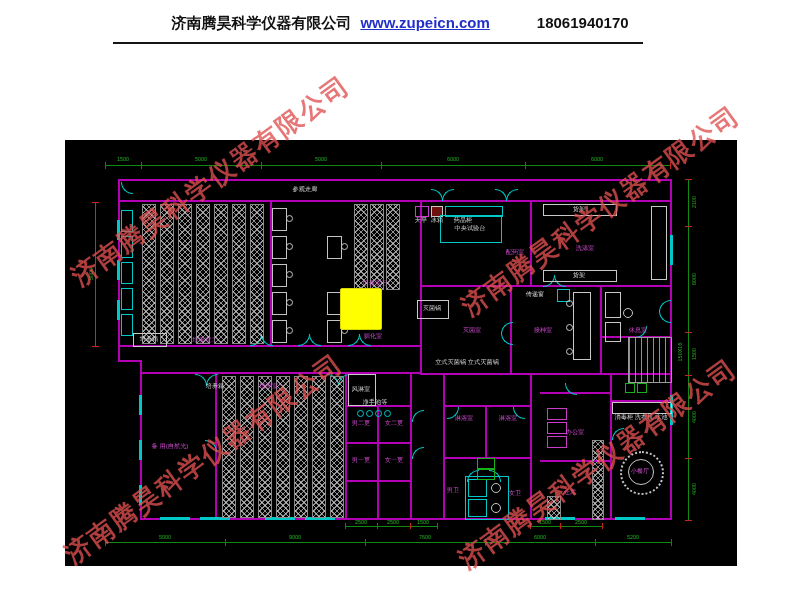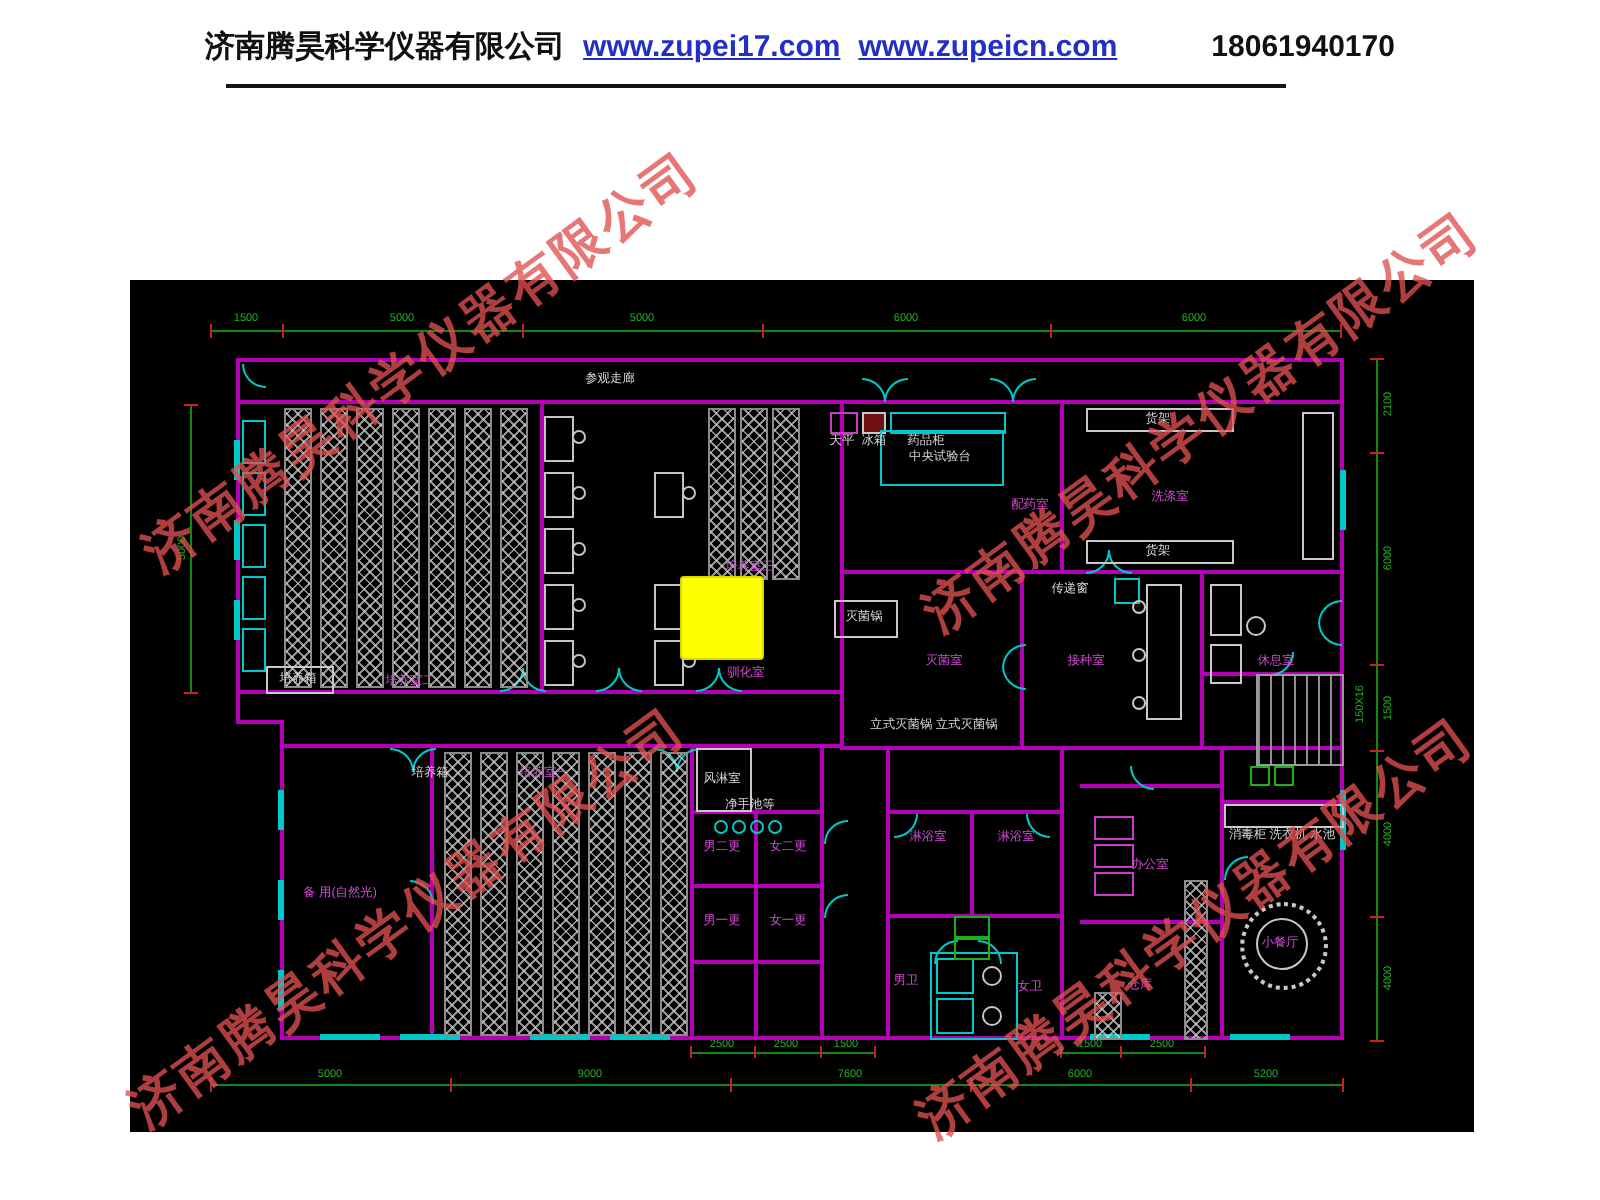--- a/index.html
+++ b/index.html
@@ -51,21 +51,20 @@
       border:1px solid #d8d800;border-radius:2px;}
   .circ{position:absolute;border:1px solid #c8c8c8;border-radius:50%;}
 </style>
 </head>
 <body>
 
 <div id="page">
 
   <div id="hdr">
     <span>济南腾昊科学仪器有限公司</span>
-    <a href="#">www.zupei17.com</a>
     <a href="#">www.zupeicn.com</a>
     <span class="phone">18061940170</span>
   </div>
   <div id="rule"></div>
 
   <div class="wm" style="left:75px;top:262px">济南腾昊科学仪器有限公司</div>
   <div class="wm" style="left:465px;top:292px">济南腾昊科学仪器有限公司</div>
   <div class="wm" style="left:68px;top:540px">济南腾昊科学仪器有限公司</div>
   <div class="wm" style="left:462px;top:545px">济南腾昊科学仪器有限公司</div>
 

